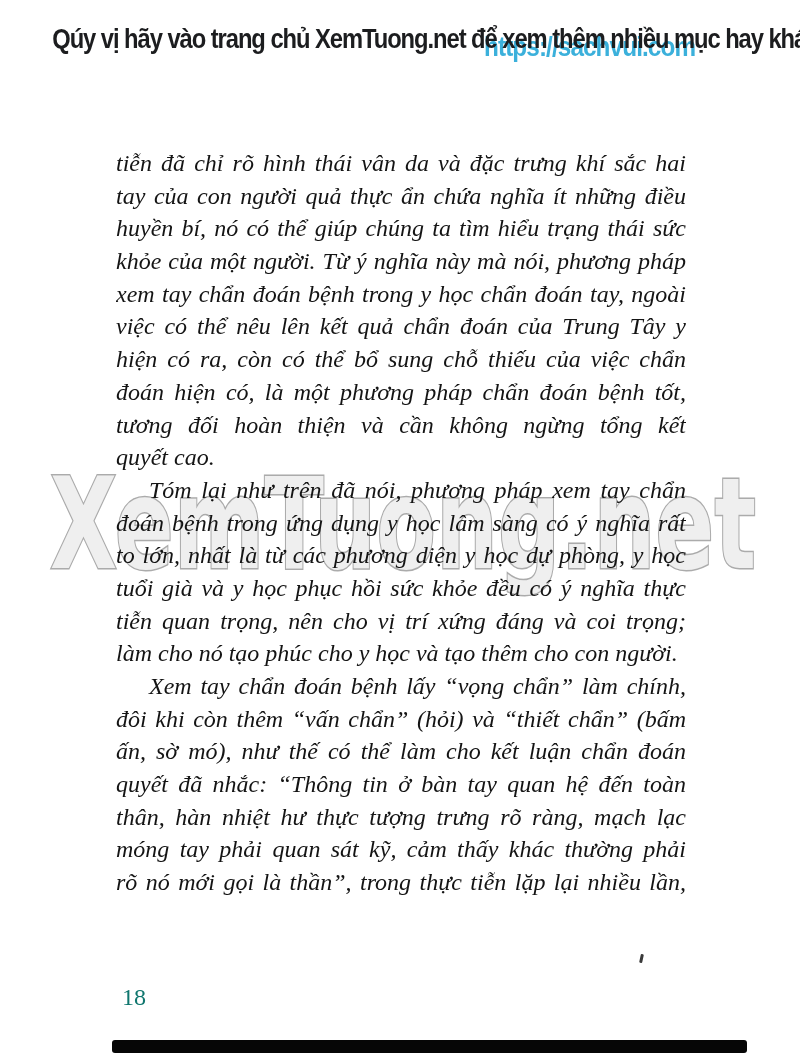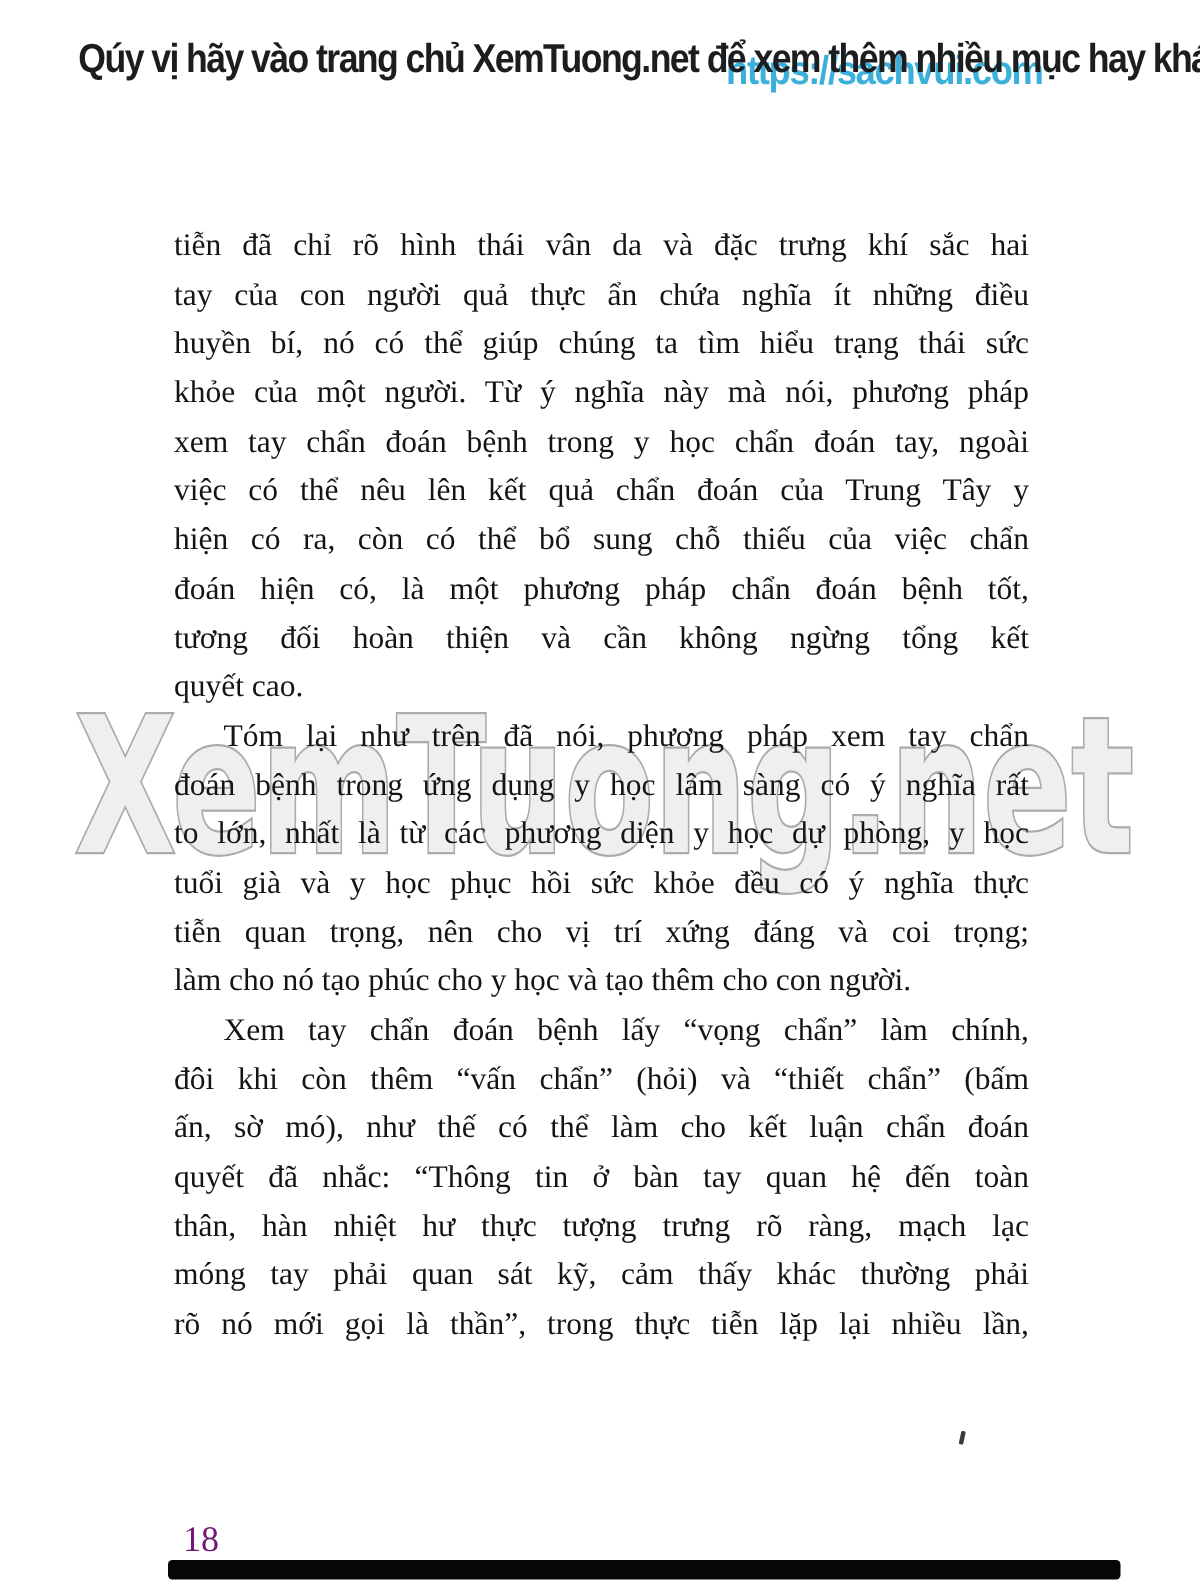--- a/index.html
+++ b/index.html
@@ -33,33 +33,34 @@
     z-index:2;
   }
   
   .watermark{
     position:absolute;left:48px;top:460px;width:716px;height:160px;
     z-index:1;pointer-events:none;
   }
   
   .body-text{
     position:absolute;left:116px;top:147px;width:570px;
-    font-size:21px;line-height:32.7px;
+    font-size:24px;line-height:32.7px;
     z-index:2;
+    font-style:italic;
   }
   .line{
     height:32.7px;overflow:hidden;
     text-align:justify;text-align-last:justify;
   }
   .line.indent{text-indent:33px;}
   .line.lastline{text-align-last:left;}
   
   .page-number{
     position:absolute;left:122px;top:984px;
-    font-size:24px;color:#701a75;z-index:2;margin-top:30px;
+    font-size:24px;color:#0f766e;z-index:2;
   }
   .speck{
     position:absolute;left:640px;top:954px;width:3px;height:9px;
     background:#3a3a3a;transform:rotate(12deg);border-radius:1px;z-index:2;
   }
   .scan-bar{
     position:absolute;left:112px;top:1040px;width:635px;height:13px;
     background:#060606;border-radius:3px;z-index:3;
   }
 </style>

